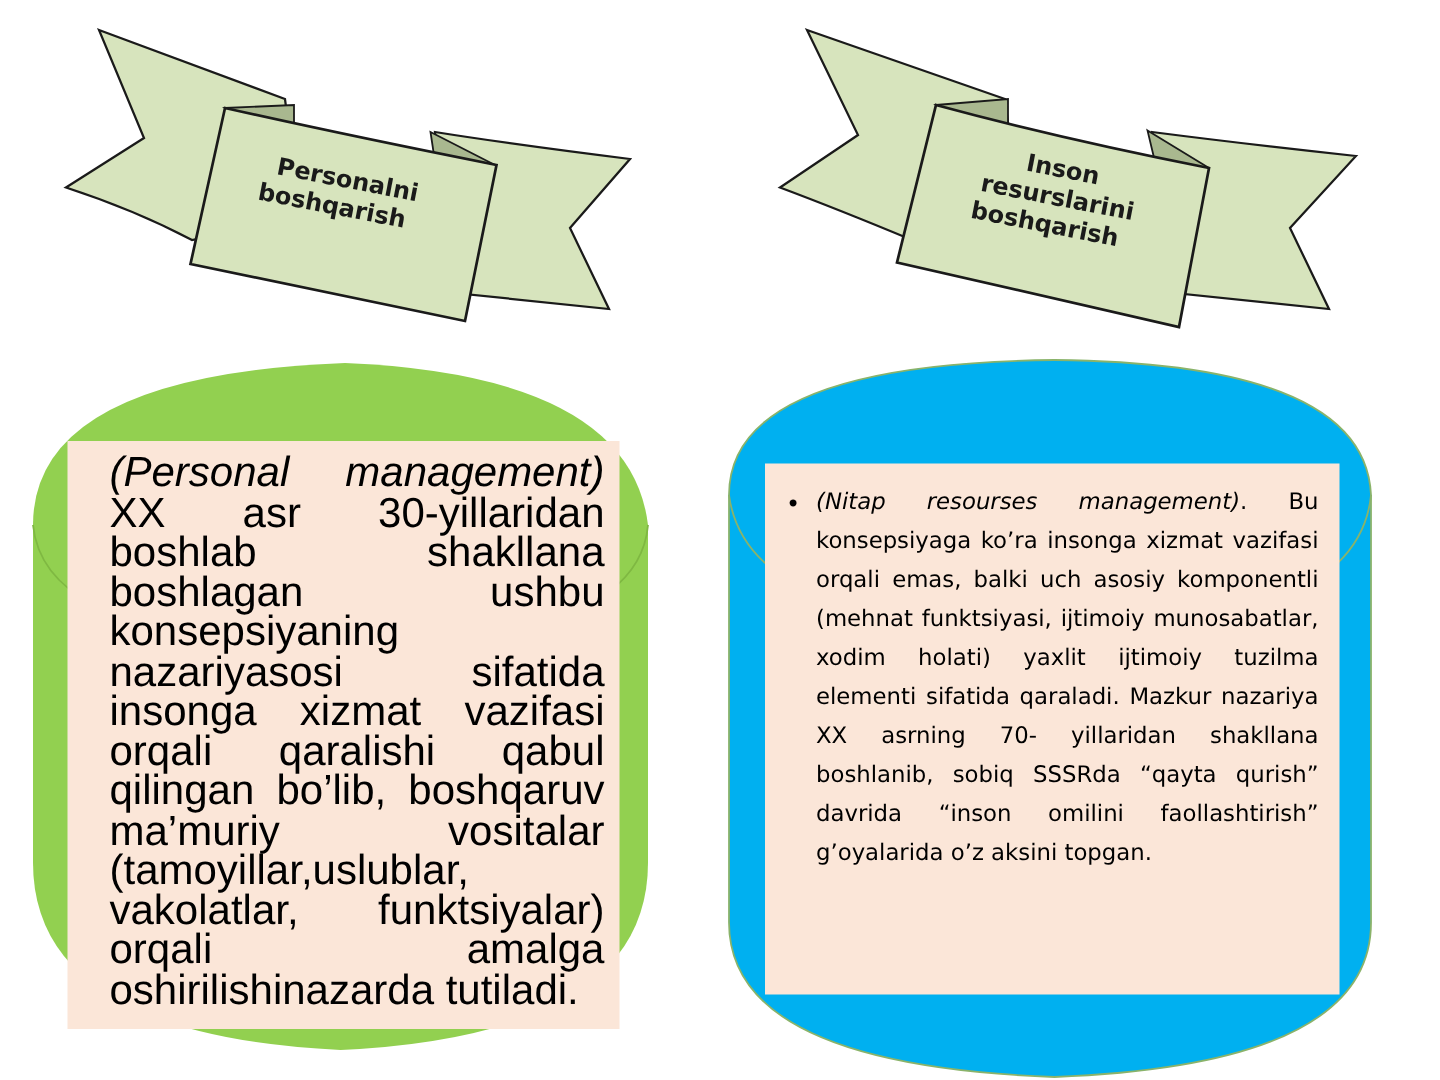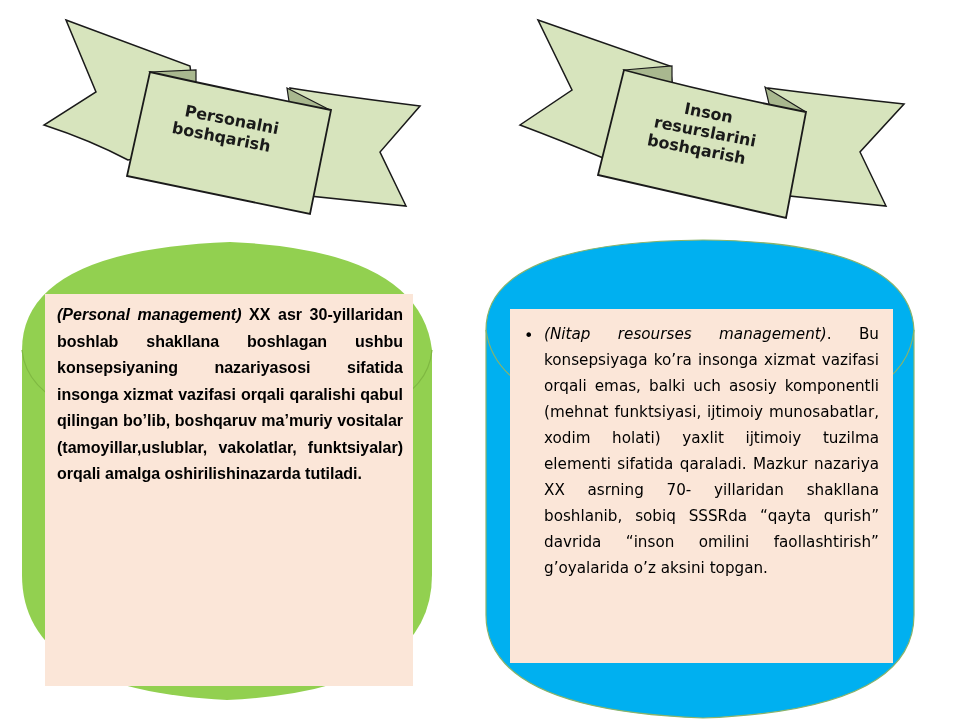--- a/index.html
+++ b/index.html
@@ -2,21 +2,21 @@
 <html><head>
 <meta charset="utf-8">
 <style>
   html, body { margin:0; padding:0; }
   body { width:960px; height:720px; background:#ffffff; position:relative; overflow:hidden; font-family:"Liberation Sans", sans-serif; }
   .abs { position:absolute; }
   svg.ribbon { position:absolute; overflow:visible; }
   .ribbon-text { position:absolute; font-family:"DejaVu Sans", sans-serif; font-weight:bold; color:#1a1a1a; text-align:center; line-height:1.2; }
   .cyl { position:absolute; }
   .textbox { position:absolute; background:#fbe6d8; color:#000; }
-  .left-text { font-family:"Liberation Sans", sans-serif; font-size:16px; line-height:26.5px; text-align:justify; padding:8px 10px 0 12px; box-sizing:border-box;font-weight:bold; }
+  .left-text { font-family:"Liberation Sans", sans-serif; font-size:28px; line-height:26.5px; text-align:justify; padding:8px 10px 0 28px; box-sizing:border-box; }
   .right-text { font-family:"DejaVu Sans", sans-serif; font-size:15.2px; line-height:26px; text-align:justify; padding:12px 14px 0 34px; box-sizing:border-box; }
   .bullet { position:absolute; left:14px; top:14px; font-size:16px; }
 </style>
 </head>
 <body>
 
 <div class="abs" style="left:0;top:0;width:480px;height:230px;">
   <svg class="ribbon" width="480" height="230">
 
     <path d="M66,20 L190,66 L200,145 L128,160 Q90,140 44,125 L96,92 Z" fill="#d7e4bd" stroke="#1a1a1a" stroke-width="1.5"></path>

